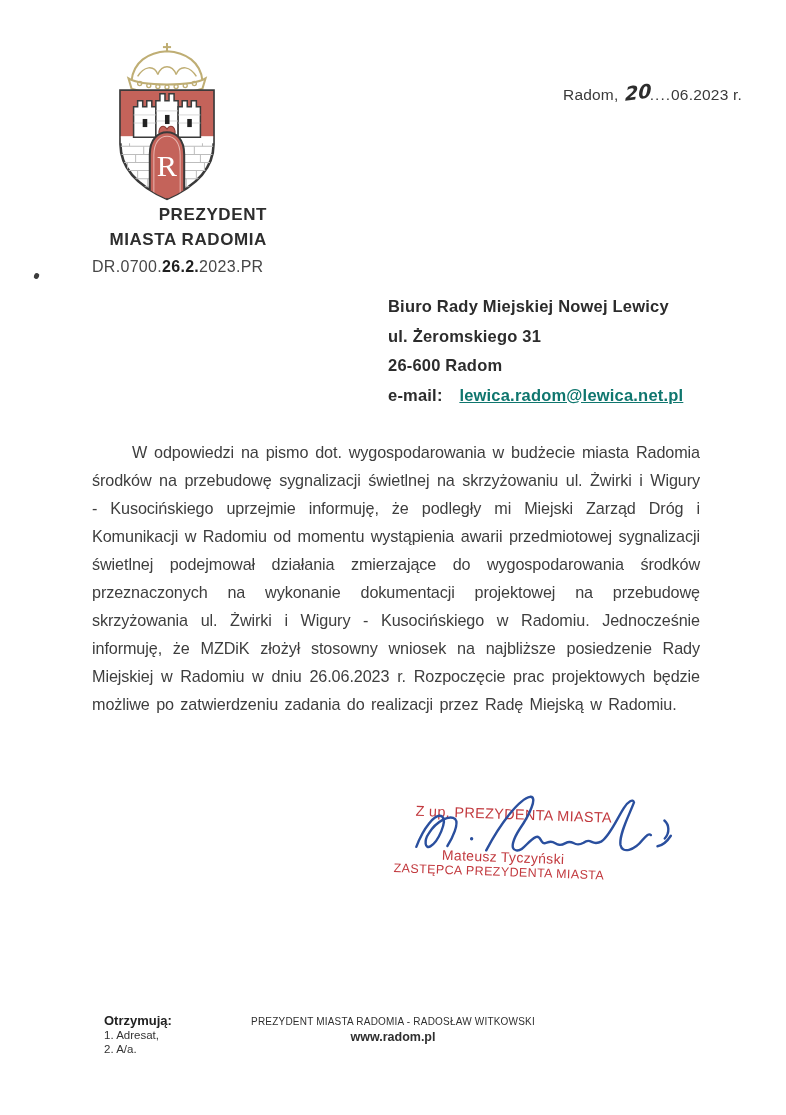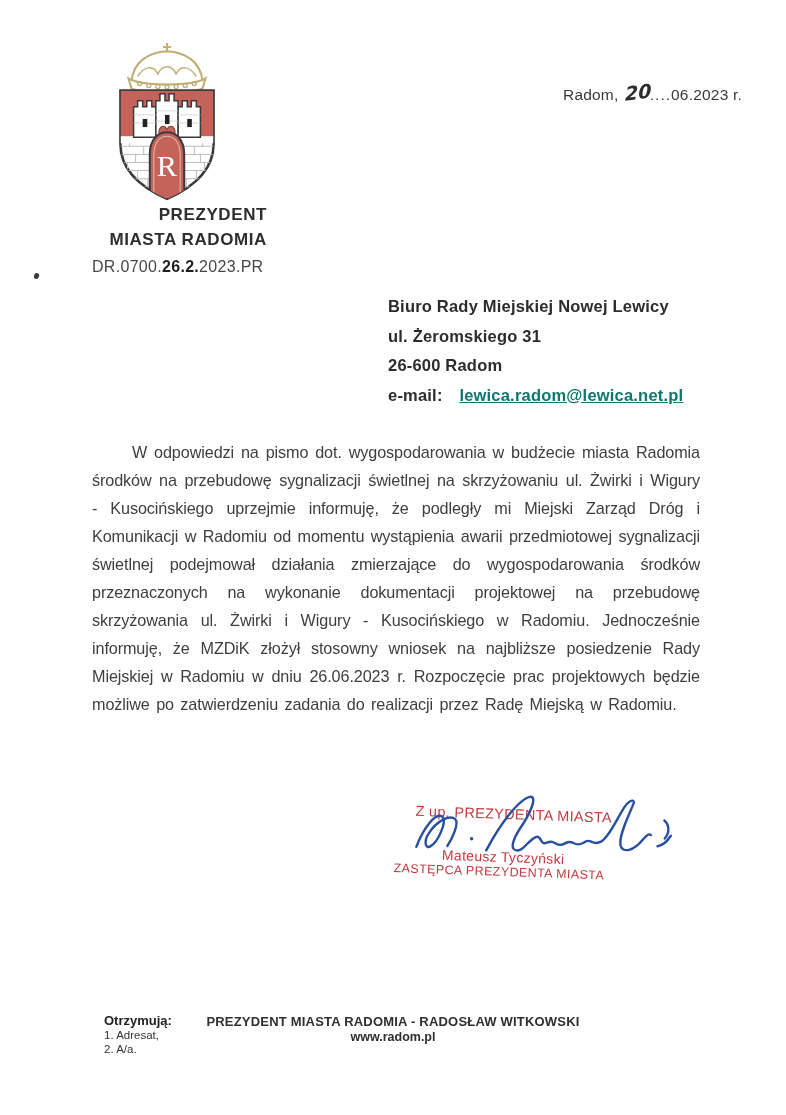--- a/index.html
+++ b/index.html
@@ -73,21 +73,21 @@
 
   
   .distribution { position: absolute; left: 104px; top: 975px; font-size: 11.5px; line-height: 13.5px; color: #333; margin-top: 38px; }
   .distribution .head { font-weight: 700; font-size: 13px; line-height: 16px; color: #222; }
 
   
   .page-footer {
     position: absolute; left: 0; top: 1014px; width: 100%;
     text-align: center; color: #2f2f2f;
   }
-  .footer-1 { font-weight: 700; font-size: 13px; line-height: 16px; letter-spacing: 0.2px; }
+  .footer-1 { font-weight: 400; font-size: 10px; line-height: 16px; letter-spacing: 0.2px; }
   .footer-2 { font-size: 11.5px; line-height: 15px; color: #3a3a3a; }
   .footer-3 { font-weight: 700; font-size: 12.5px; line-height: 15px; }
 </style>
 </head>
 <body>
 
 <div class="page">
 
   <div class="crest">
     <svg width="108" height="162" viewBox="0 0 106 160" aria-hidden="true">

